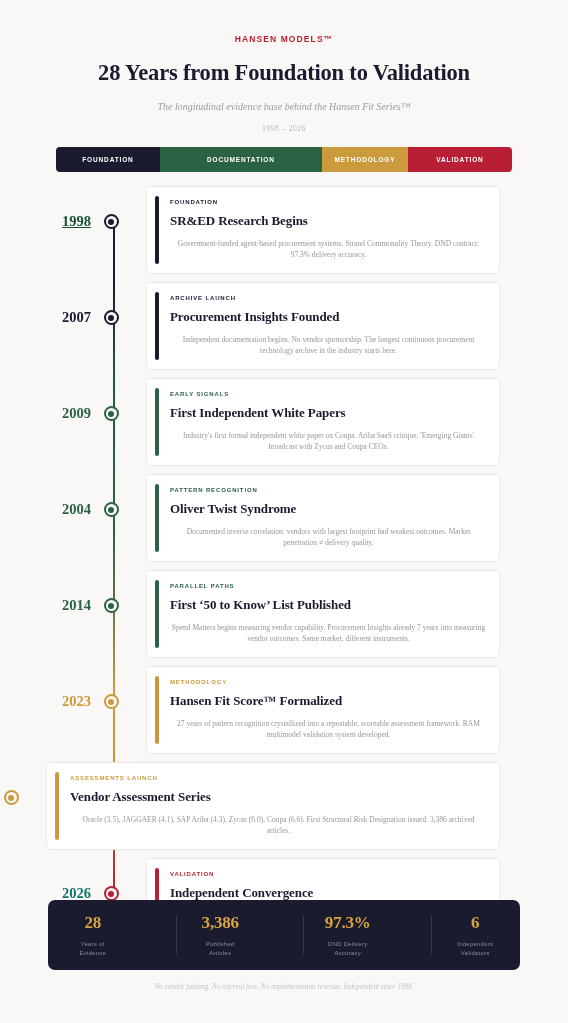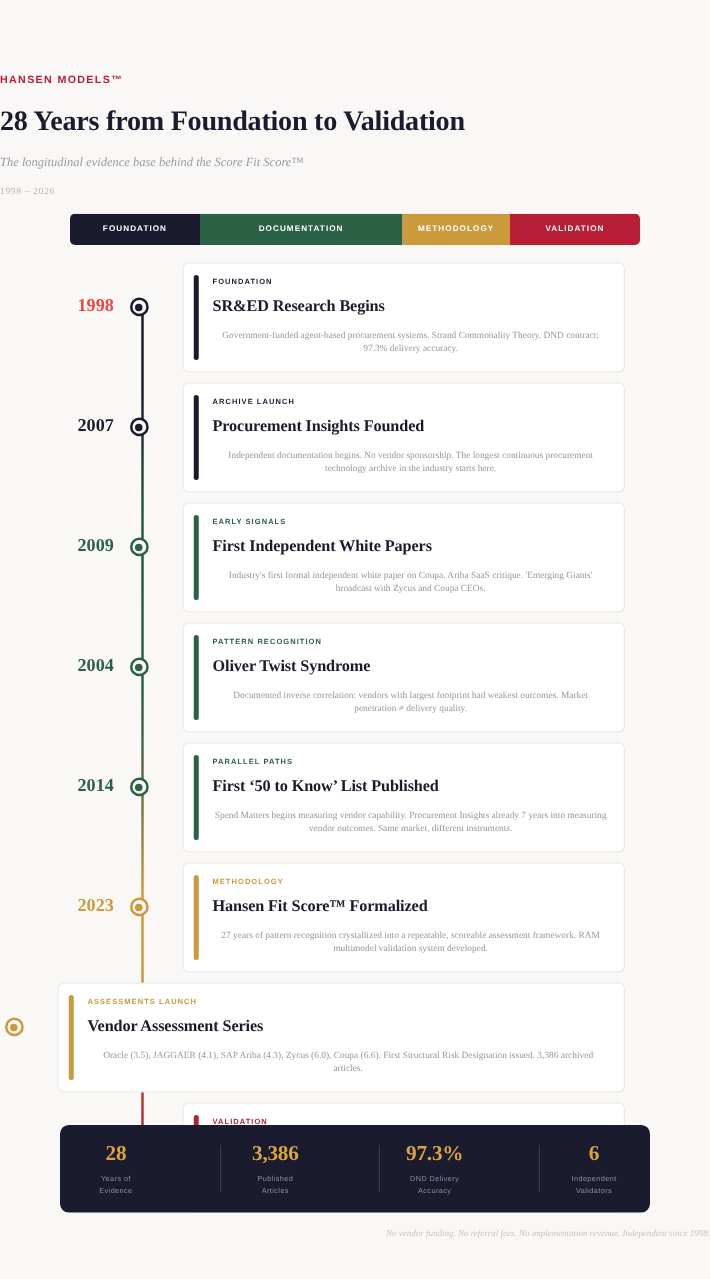--- a/index.html
+++ b/index.html
@@ -11,23 +11,22 @@
   }
 
   body {
     background: #faf8f6;
     font-family: "Liberation Sans", sans-serif;
     position: relative;
   }
 
   
   .header {
-    padding-top: 46px;
-    text-align: left;
-    margin-top: 12px;
+    padding-top: 34px;
+    text-align: center;
   }
 
   .eyebrow {
     font-size: 8.5px;
     font-weight: bold;
     letter-spacing: 1.1px;
     color: #b81f36;
     font-family: "Liberation Sans", sans-serif;
   }
 
@@ -248,49 +247,49 @@
     color: #8e8da0;
     letter-spacing: 0.35px;
   }
 
   
   .footnote {
     position: absolute;
     left: 0;
     right: 0;
     top: 983px;
-    text-align: right;
+    text-align: center;
     font-family: "Liberation Serif", serif;
     font-style: italic;
     font-size: 7.2px;
     color: #c6c4c2;
   }
 </style>
 </head>
 <body>
 
 <div class="header">
   <div class="eyebrow">HANSEN MODELS™</div>
   <h1 class="main-title">28 Years from Foundation to Validation</h1>
-  <div class="subtitle">The longitudinal evidence base behind the Score Fit Score™</div>
+  <div class="subtitle">The longitudinal evidence base behind the Hansen Fit Series™</div>
   <div class="range">1998 – 2026</div>
 </div>
 
 <div class="phase-bar" id="phase-bar">
     <div class="phase-seg" style="background: rgb(27, 27, 47); width: 22.8%;">FOUNDATION</div>
     <div class="phase-seg" style="background: rgb(43, 97, 69); width: 35.5%;">DOCUMENTATION</div>
     <div class="phase-seg" style="background: rgb(203, 154, 60); width: 18.9%;">METHODOLOGY</div>
     <div class="phase-seg" style="background: rgb(184, 31, 54); width: 22.8%;">VALIDATION</div>
   </div>
 
 <div class="timeline">
   <div class="axis-line"></div>
   <div id="timeline-rows">
       <div class="row">
-        <div class="year-col" style="color: #ef4444; padding-top: 27px;">1998</div>
+        <div class="year-col" style="color: #14532d; padding-top: 27px; text-decoration: underline;">1998</div>
         <div class="dot-col" style="padding-top: 28px;">
           <div class="dot" style="border-color: rgb(27, 27, 47);">
             <div class="dot-inner" style="background: rgb(27, 27, 47);"></div>
           </div>
         </div>
         <div class="card">
           <div class="card-accent" style="background: rgb(27, 27, 47);"></div>
           <div class="card-body">
             <div class="card-tag" style="color: rgb(27, 27, 47);">FOUNDATION</div>
             <div class="card-title">SR&amp;ED Research Begins</div>

